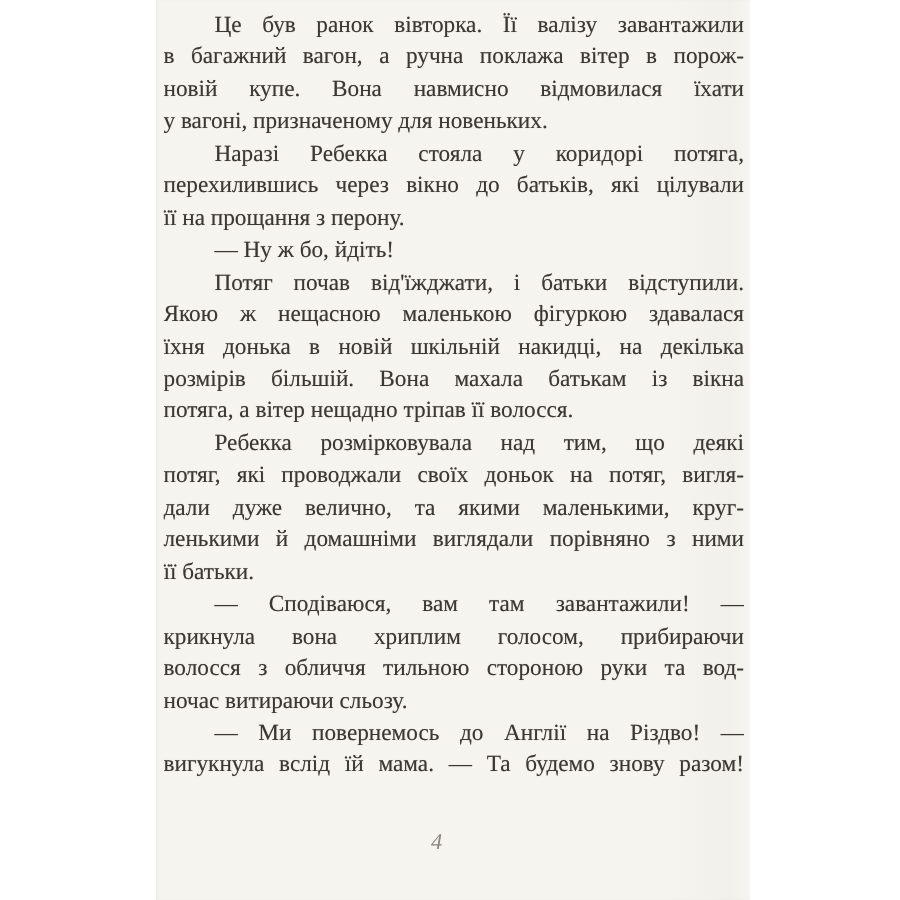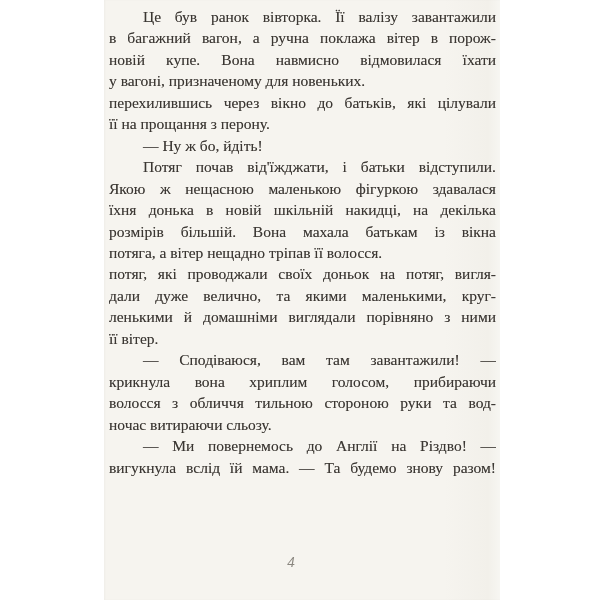--- a/index.html
+++ b/index.html
@@ -77,38 +77,40 @@
 <div class="photo">
   <div class="book-page">
     <div class="text-block" id="text-block">
         <div class="para">
           <div class="line first">Це був ранок вівторка. Її валізу завантажили</div>
           <div class="line">в багажний вагон, а ручна поклажа вітер в порож-</div>
           <div class="line">новій купе. Вона навмисно відмовилася їхати</div>
           <div class="line last">у вагоні, призначеному для новеньких.</div>
         </div>
         <div class="para">
+          <div class="line first">Наразі Ребекка стояла у коридорі потяга,</div>
           <div class="line">перехилившись через вікно до батьків, які цілували</div>
           <div class="line last">її на прощання з перону.</div>
         </div>
         <div class="para">
           <div class="line first last">— Ну ж бо, йдіть!</div>
         </div>
         <div class="para">
           <div class="line first">Потяг почав від'їжджати, і батьки відступили.</div>
           <div class="line">Якою ж нещасною маленькою фігуркою здавалася</div>
           <div class="line">їхня донька в новій шкільній накидці, на декілька</div>
           <div class="line">розмірів більшій. Вона махала батькам із вікна</div>
           <div class="line last">потяга, а вітер нещадно тріпав її волосся.</div>
         </div>
         <div class="para">
+          <div class="line first">Ребекка розмірковувала над тим, що деякі</div>
           <div class="line">потяг, які проводжали своїх доньок на потяг, вигля-</div>
           <div class="line">дали дуже велично, та якими маленькими, круг-</div>
           <div class="line">ленькими й домашніми виглядали порівняно з ними</div>
-          <div class="line last">її вітер.</div>
+          <div class="line last">її батьки.</div>
         </div>
         <div class="para">
           <div class="line first">— Сподіваюся, вам там завантажили! —</div>
           <div class="line">крикнула вона хриплим голосом, прибираючи</div>
           <div class="line">волосся з обличчя тильною стороною руки та вод-</div>
           <div class="line last">ночас витираючи сльозу.</div>
         </div>
         <div class="para">
           <div class="line first">— Ми повернемось до Англії на Різдво! —</div>
           <div class="line">вигукнула вслід їй мама. — Та будемо знову разом!</div>

